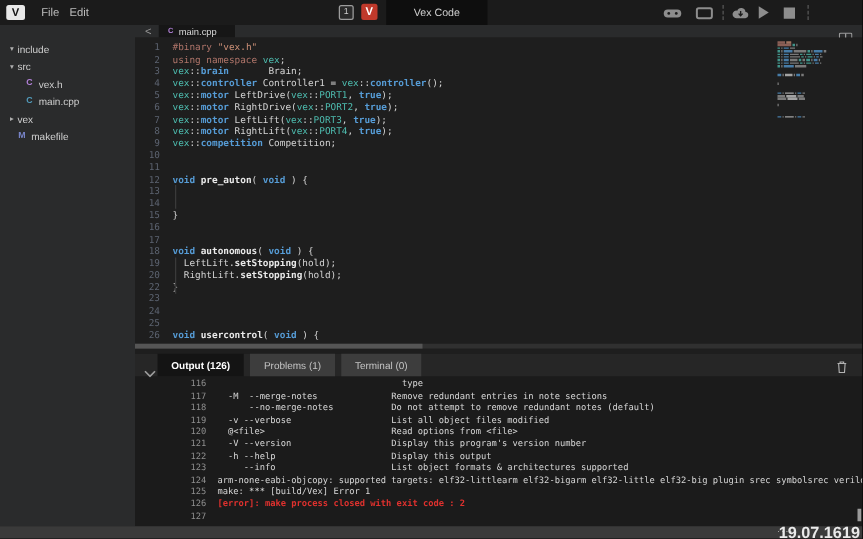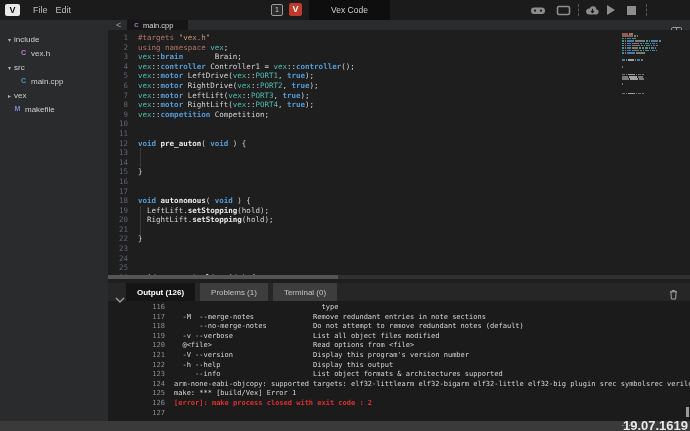--- a/index.html
+++ b/index.html
@@ -138,27 +138,27 @@
       </span>
     <span class="tb-div" style="left:646px"></span>
   </div>
 
   <div id="sidebar">
     <div id="file-tree">
         <div class="tree-row" style="padding-left: 5px;">
           <span class="tree-arrow">▾</span>
           <span class="tree-label">include</span>
         </div>
+        <div class="tree-row" style="padding-left: 5px;">
+          <span class="tree-arrow">▾</span>
+          <span class="tree-label">src</span>
+        </div>
         <div class="tree-row" style="padding-left: 19px;">
           <span class="file-ic" style="color: rgb(177, 128, 215);">C</span>
           <span class="tree-label">vex.h</span>
-        </div>
-        <div class="tree-row" style="padding-left: 5px;">
-          <span class="tree-arrow">▾</span>
-          <span class="tree-label">src</span>
         </div>
         <div class="tree-row" style="padding-left: 19px;">
           <span class="file-ic" style="color: rgb(81, 154, 186);">C</span>
           <span class="tree-label">main.cpp</span>
         </div>
         <div class="tree-row" style="padding-left: 5px;">
           <span class="tree-arrow">▸</span>
           <span class="tree-label">vex</span>
         </div>
         <div class="tree-row" style="padding-left: 13px;">
@@ -179,21 +179,21 @@
           <rect x="0.5" y="0.5" width="10" height="7" rx="1" fill="none" stroke="#9a9a9a" stroke-width="1"></rect>
           <line x1="5.5" y1="0.5" x2="5.5" y2="7.5" stroke="#9a9a9a" stroke-width="1"></line>
         </svg>
     </span>
   </div>
 
   <div id="editor">
     <div id="code">
         <div class="crow">
           <span class="ln">1</span>
-          <span class="ct"><span class="pp">#targets </span><span class="str">"vex.h"</span></span>
+          <span class="ct"><span class="pp">#binary </span><span class="str">"vex.h"</span></span>
         </div>
         <div class="crow">
           <span class="ln">2</span>
           <span class="ct"><span class="pp">using namespace </span><span class="ns">vex</span><span class="pl">;</span></span>
         </div>
         <div class="crow">
           <span class="ln">3</span>
           <span class="ct"><span class="ns">vex</span><span class="pl">::</span><span class="kw">brain</span><span class="pl">       Brain;</span></span>
         </div>
         <div class="crow">
@@ -256,24 +256,20 @@
           <span class="ln">18</span>
           <span class="ct"><span class="kw">void</span><span class="pl"> </span><span class="fn">autonomous</span><span class="pl">( </span><span class="kw">void</span><span class="pl"> ) {</span></span>
         </div>
         <div class="crow">
           <span class="ln">19</span>
           <span class="ct"><span class="pl">  LeftLift.</span><span class="fn">setStopping</span><span class="pl">(hold);</span></span>
         </div>
         <div class="crow">
           <span class="ln">20</span>
           <span class="ct"><span class="pl">  RightLift.</span><span class="fn">setStopping</span><span class="pl">(hold);</span></span>
-        </div>
-        <div class="crow">
-          <span class="ln">21</span>
-          <span class="ct"></span>
         </div>
         <div class="crow">
           <span class="ln">22</span>
           <span class="ct"><span class="pl">}</span></span>
         </div>
         <div class="crow">
           <span class="ln">23</span>
           <span class="ct"></span>
         </div>
         <div class="crow">

